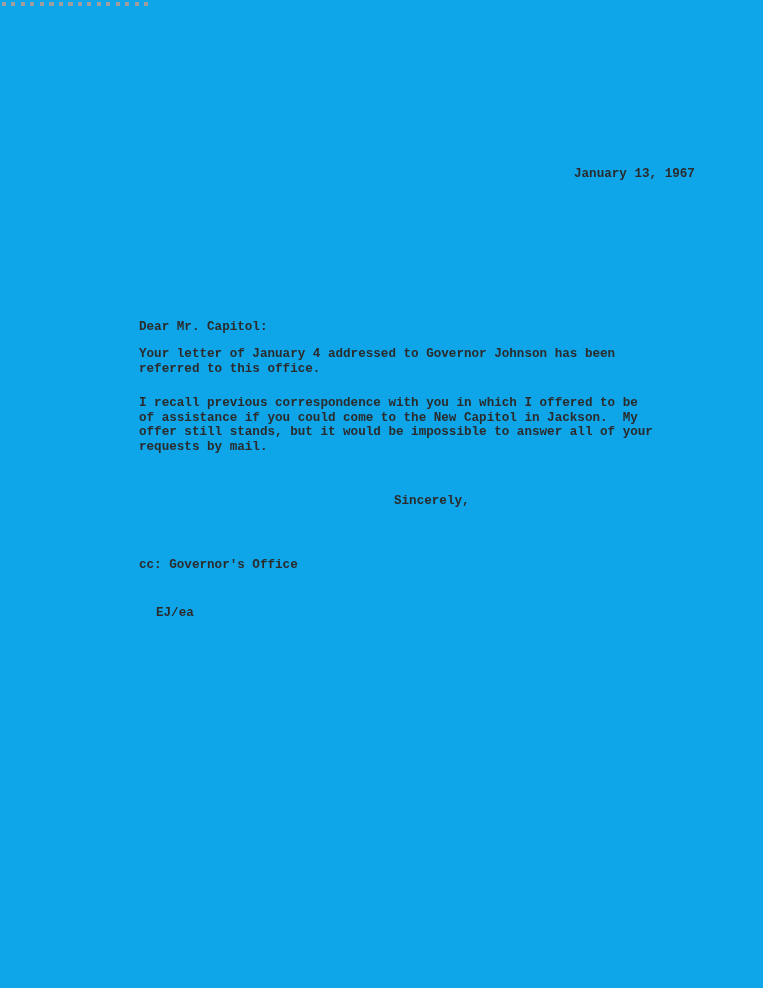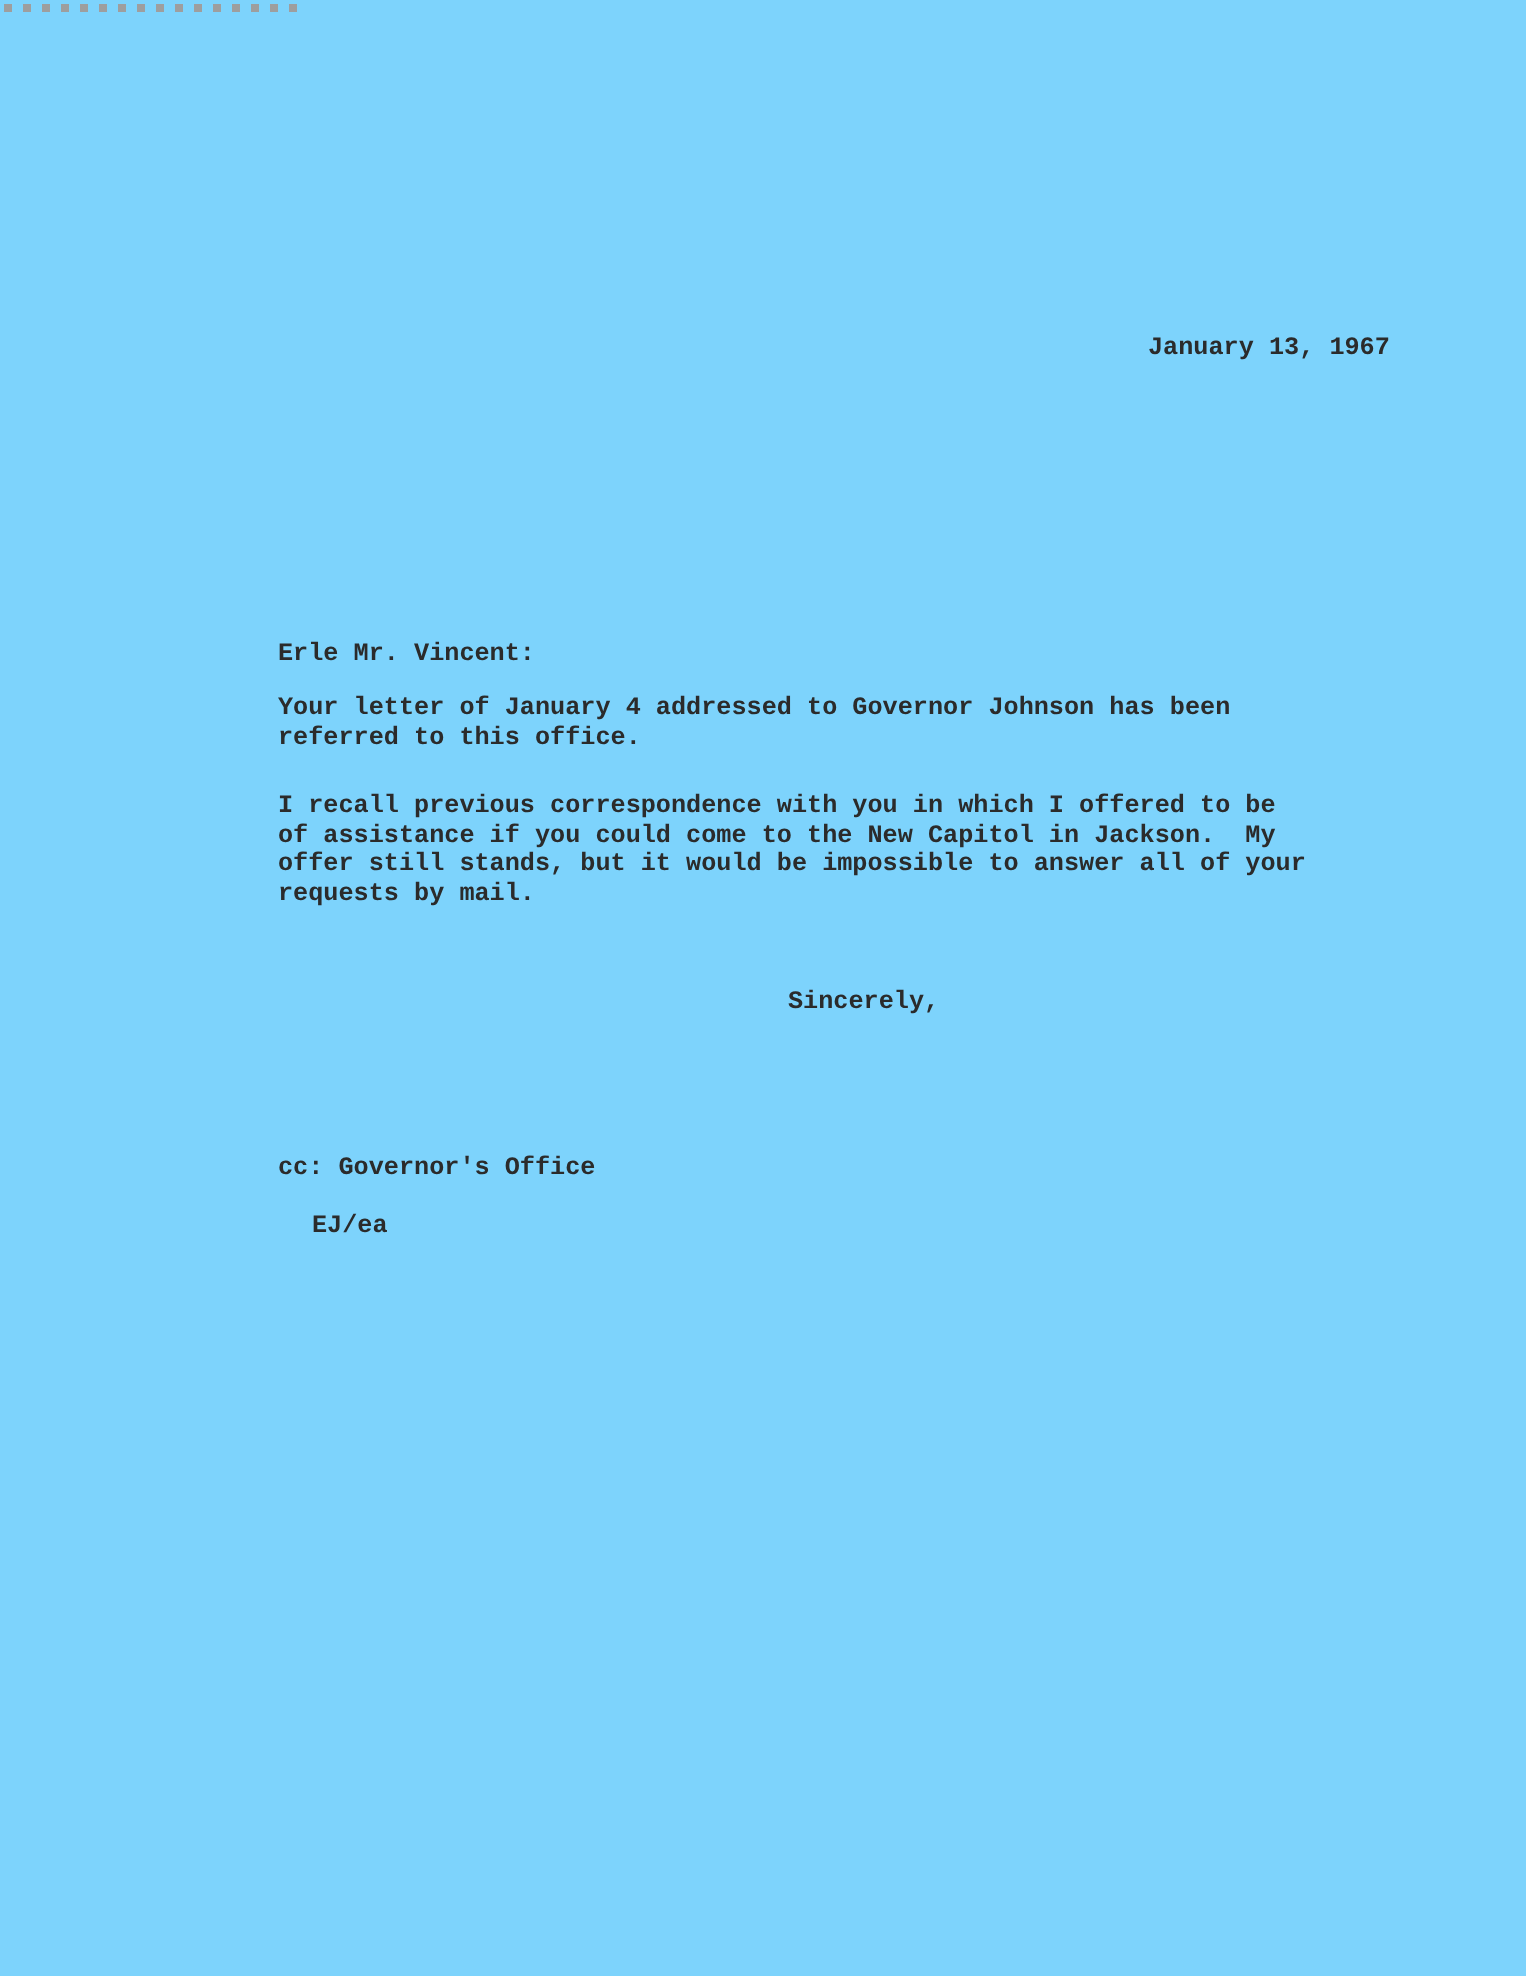--- a/index.html
+++ b/index.html
@@ -4,21 +4,21 @@
 <style>
   html, body {
     margin: 0;
     padding: 0;
     background: #ffffff;
   }
   .page {
     position: relative;
     width: 763px;
     height: 988px;
-    background: #7dd3fc;
+    background: #0ea5e9;
     overflow: hidden;
     font-family: "Liberation Mono", "DejaVu Sans Mono", monospace;
     font-size: 12.6px;
     line-height: 14.7px;
     font-weight: 600;
     color: #2b2b2b;
     letter-spacing: 0;
   }
   .abs { position: absolute; }
   .prewrap { white-space: pre; font-family: Liberation Mono, monospace; }
@@ -39,30 +39,30 @@
 </head>
 <body>
 
 <div class="page">
 
   <div class="punch-dots"></div>
 
   <div class="abs" style="left:574px; top:167px;">January 13, 1967</div>
 
 
-  <div class="abs" style="left:139px; top:320px;">Erle Mr. Vincent:</div>
+  <div class="abs" style="left:139px; top:320px;">Dear Mr. Capitol:</div>
 
   <div class="abs prewrap" style="left:139px; top:347px;">Your letter of January 4 addressed to Governor Johnson has been
 referred to this office.</div>
 
   <div class="abs prewrap" style="left:139px; top:396px;">I recall previous correspondence with you in which I offered to be
 of assistance if you could come to the New Capitol in Jackson.  My
 offer still stands, but it would be impossible to answer all of your
 requests by mail.</div>
 
   <div class="abs" style="left:394px; top:494px;">Sincerely,</div>
 
 
-  <div class="abs" style="left:139px; top:577px;">cc: Governor's Office</div>
+  <div class="abs" style="left:139px; top:558px;">cc: Governor's Office</div>
 
   <div class="abs" style="left:156px; top:606px;">EJ/ea</div>
 
 </div>
 
 </body></html>

